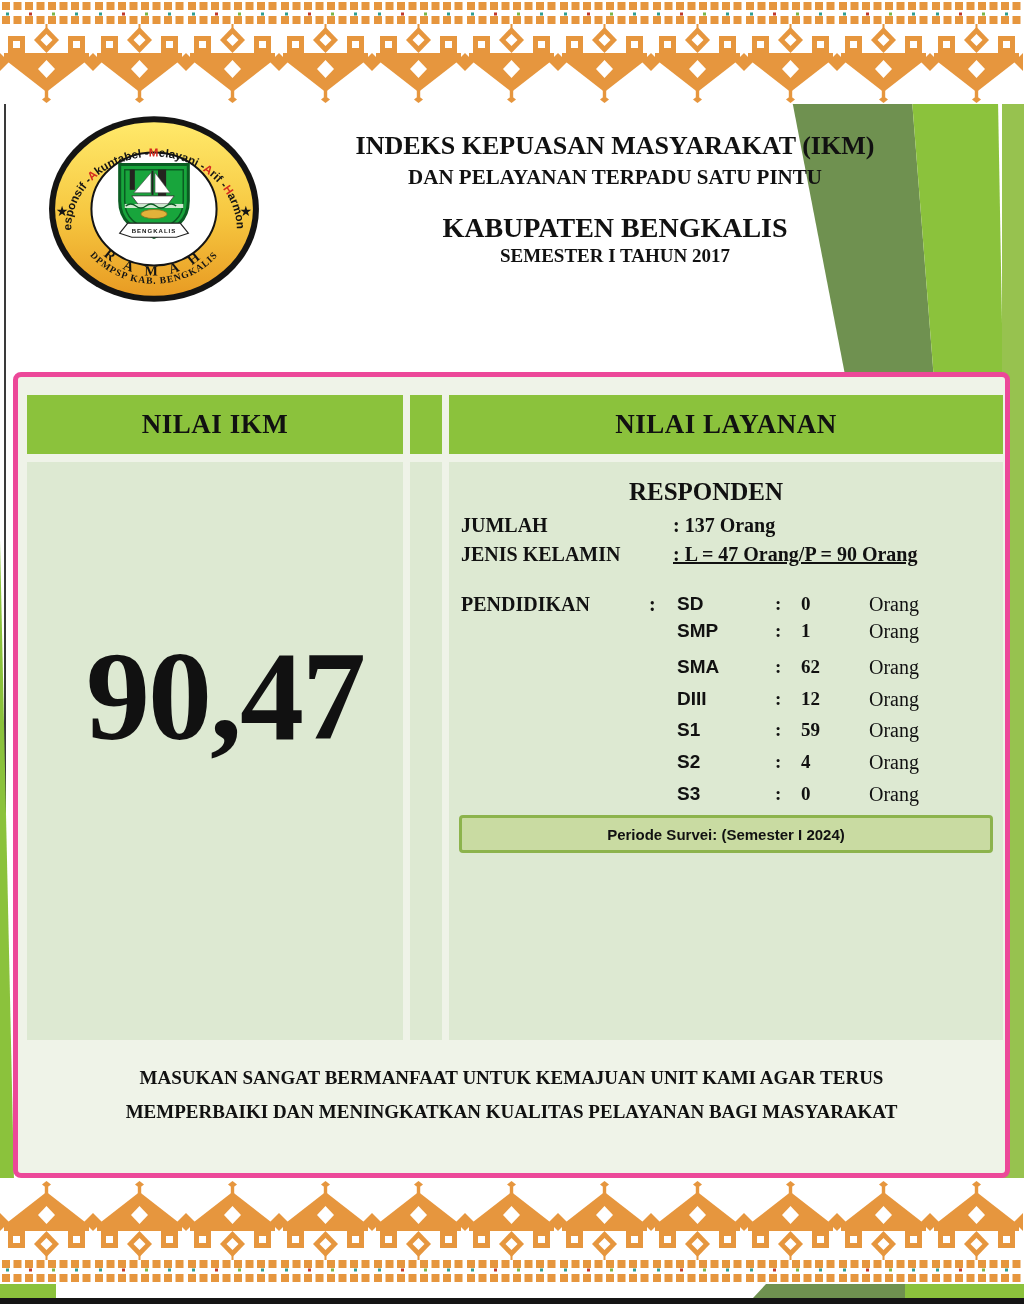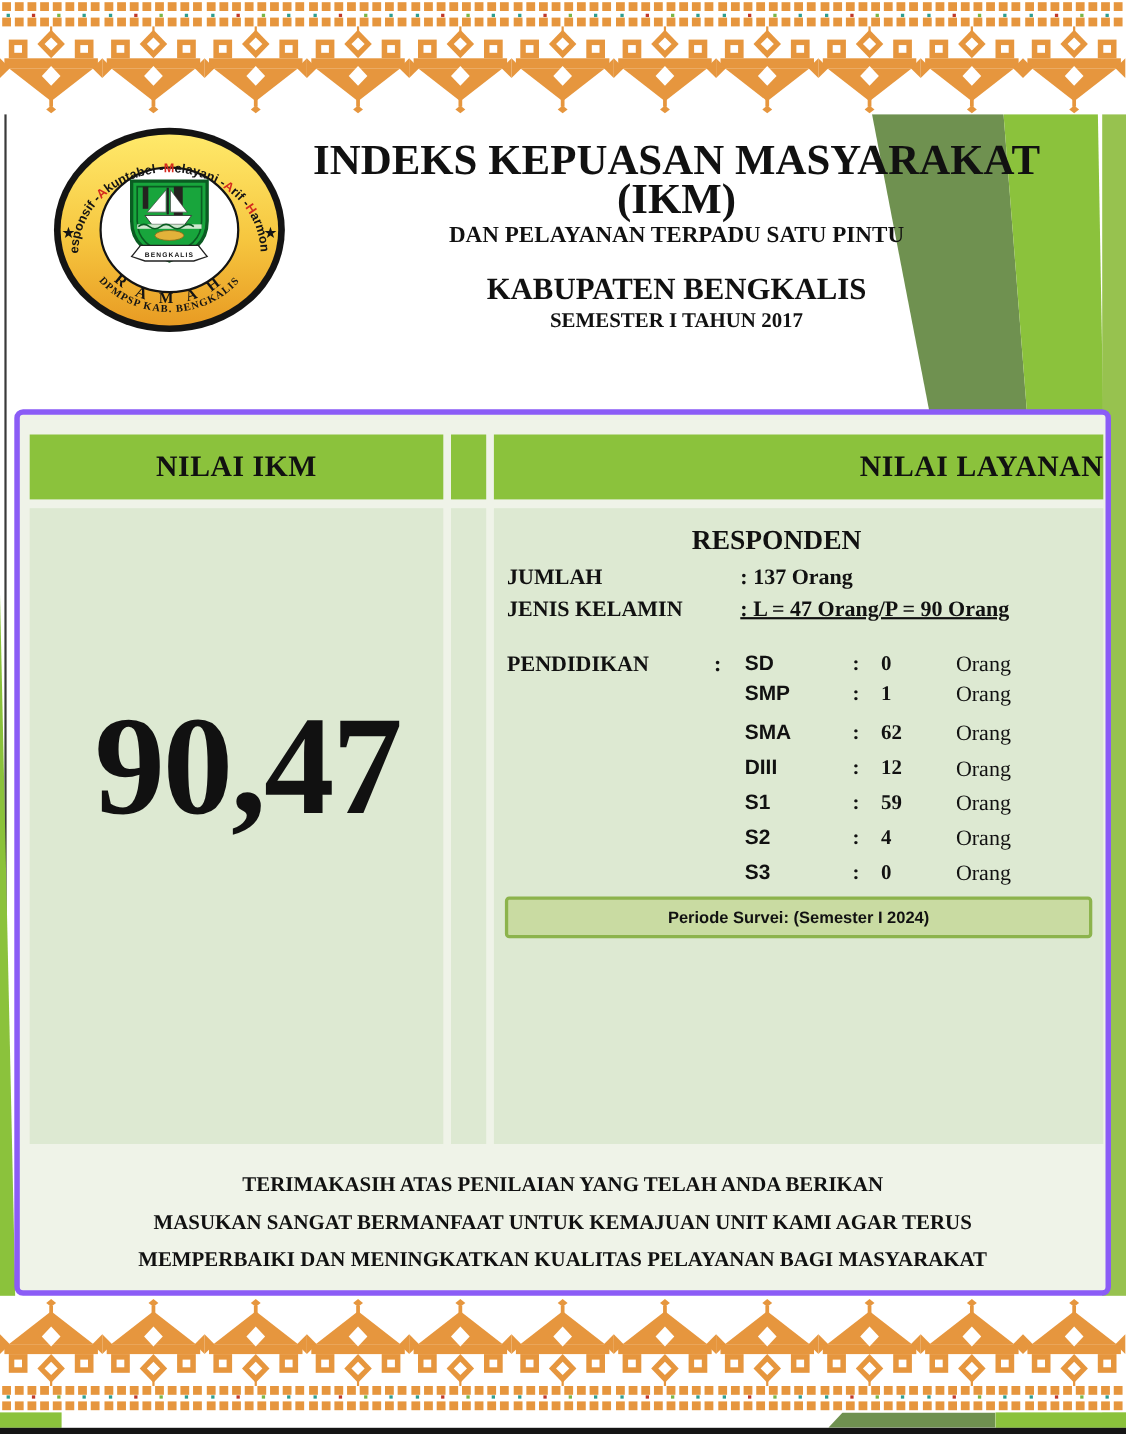--- a/index.html
+++ b/index.html
@@ -24,33 +24,33 @@
   .bottom-white{position:absolute;left:0;top:1284px;width:1024px;height:14px;background:#ffffff;z-index:3;}
   .bot-green-left{position:absolute;left:0;top:1284px;width:56px;height:14px;background:#8bc23c;z-index:4;}
   .bot-olive{position:absolute;inset:0;background:#6f9150;z-index:4;
     clip-path:polygon(766px 1284px,905px 1284px,905px 1298px,753px 1298px);}
   .bot-green-right{position:absolute;left:905px;top:1284px;width:119px;height:14px;background:#8bc23c;z-index:4;}
   .black-bar{position:absolute;left:0;top:1298px;width:1024px;height:6px;background:#151515;z-index:5;}
 
   
   #logo{position:absolute;left:45px;top:110px;width:218px;height:198px;z-index:4;}
   .title-block{position:absolute;left:255px;top:128px;width:720px;text-align:center;z-index:4;color:#111;}
-  .t1{font-size:39px;font-weight:bold;line-height:36px;}
+  .t1{font-size:26px;font-weight:bold;line-height:36px;}
   .t2{font-size:21px;font-weight:bold;line-height:26px;}
   .t4{font-size:28px;font-weight:bold;line-height:32px;margin-top:22px;}
   .t5{font-size:19px;font-weight:bold;line-height:24px;}
 
   
   .main-box{position:absolute;left:13px;top:372px;width:997px;height:806px;box-sizing:border-box;
-    border:5px solid #8b5cf6;border-radius:8px;background:#eff3e8;z-index:4;}
+    border:5px solid #ec4899;border-radius:8px;background:#eff3e8;z-index:4;}
   .hdr-bar{position:absolute;top:18px;height:59px;background:#8bc23c;display:flex;align-items:center;justify-content:center;}
   .hdr-bar .hdr-text{font-size:27px;font-weight:bold;color:#111;letter-spacing:.5px;}
   .hdr-left{left:9px;width:376px;}
   .hdr-mid{left:392px;width:32px;}
-  .hdr-right{left:431px;width:554px;justify-content:flex-end;}
+  .hdr-right{left:431px;width:554px;}
   .panel{position:absolute;top:85px;height:578px;background:#dde9d2;}
   .panel-left{left:9px;width:376px;display:flex;align-items:center;justify-content:center;padding-bottom:110px;box-sizing:border-box;}
   .panel-mid{left:392px;width:32px;}
   .panel-right{left:431px;width:554px;}
   .score{font-size:128px;font-weight:bold;color:#111;letter-spacing:-2px;margin-left:20px;}
 
   .resp-title{position:absolute;top:16px;left:0;right:40px;text-align:center;font-size:25px;font-weight:bold;color:#111;}
   .info-row{position:absolute;left:12px;right:6px;font-size:20px;font-weight:bold;color:#111;white-space:nowrap;}
   .info-label{display:inline-block;width:212px;}
   .row-jumlah{top:52px;}
@@ -275,19 +275,18 @@
         <span class="ed-value">0</span>
         <span class="ed-unit">Orang</span>
       </div>
 
       <div class="periode-bar">
         <span class="periode-text sans">Periode Survei: (Semester I 2024)</span>
       </div>
     </div>
 
     <div class="thanks serif">
-      <div>TERIMAKASIH ATAS PENILAIAN YANG TELAH ANDA BERIKAN</div>
       <div>MASUKAN SANGAT BERMANFAAT UNTUK KEMAJUAN UNIT KAMI AGAR TERUS</div>
       <div>MEMPERBAIKI DAN MENINGKATKAN KUALITAS PELAYANAN BAGI MASYARAKAT</div>
     </div>
   </div>
 
 </div>
 
 </body></html>

